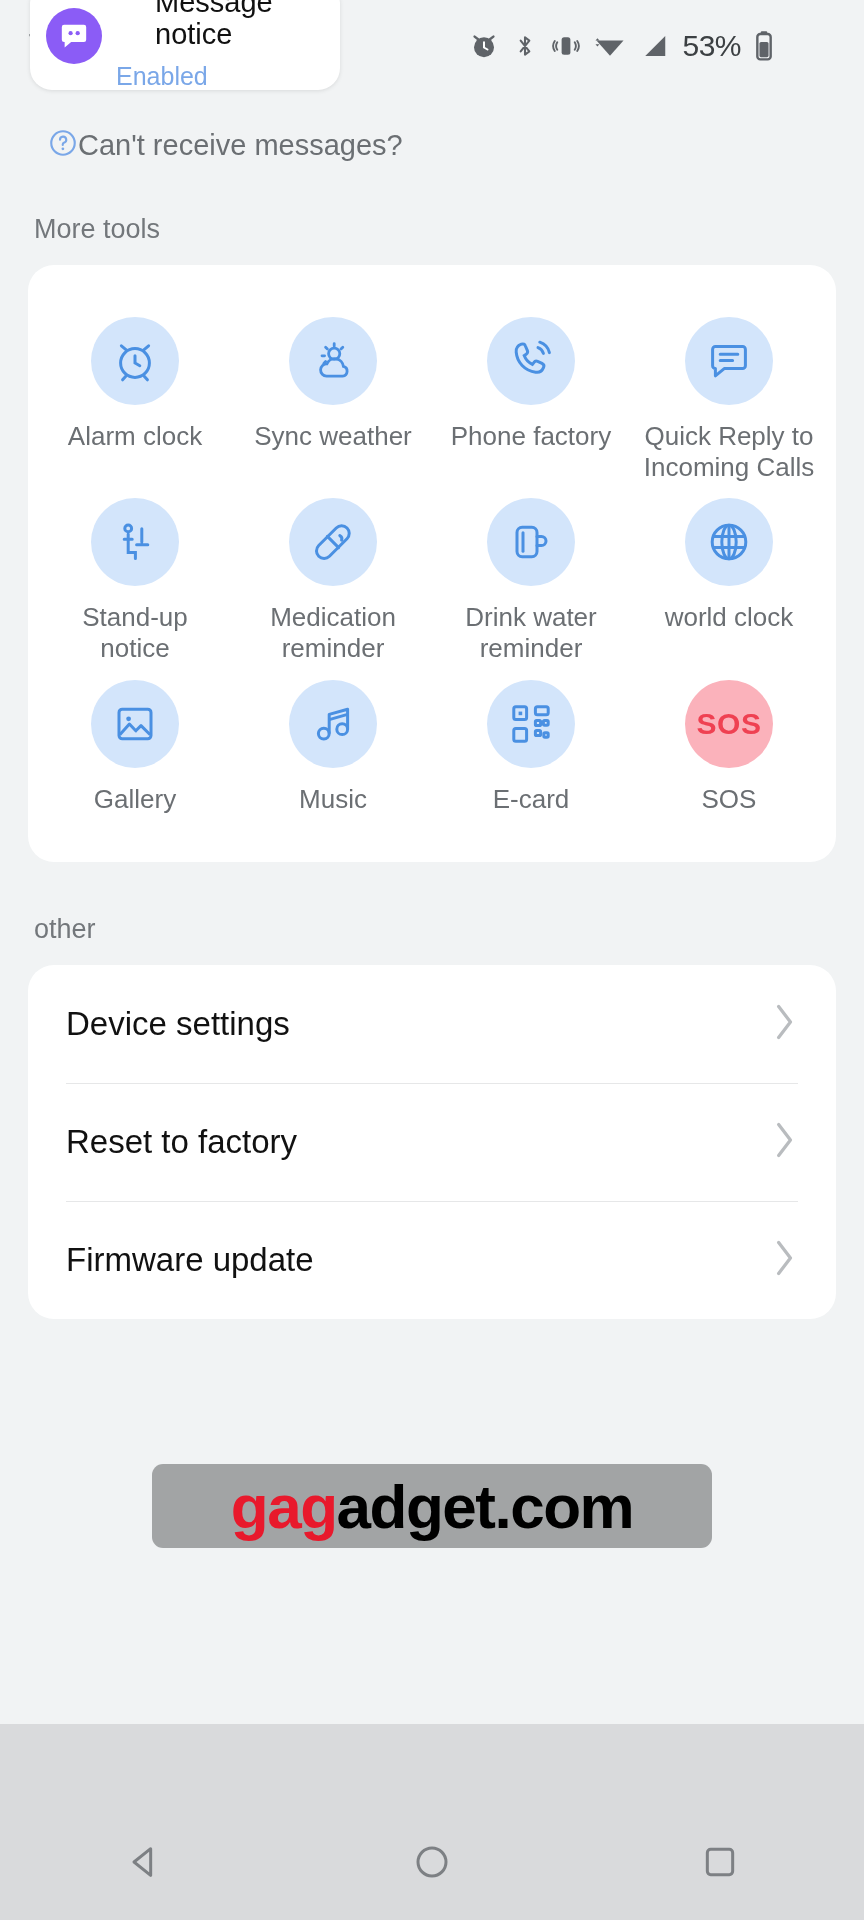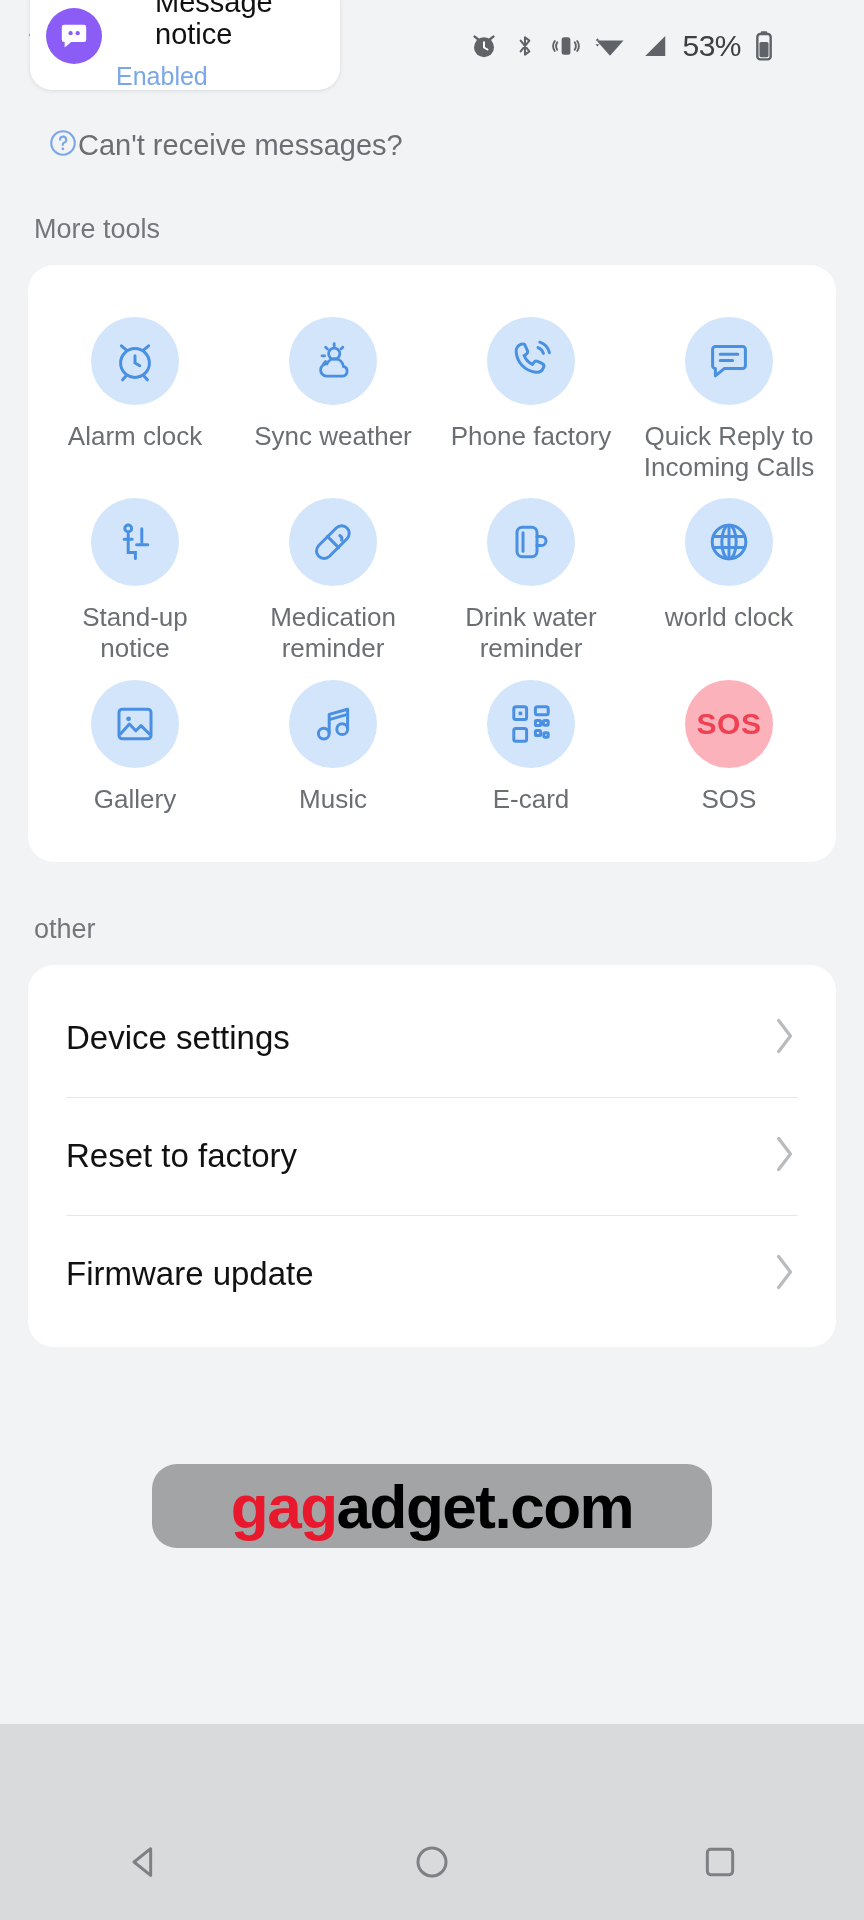--- a/index.html
+++ b/index.html
@@ -90,39 +90,39 @@
     margin-bottom:16px;
   }
   .tool-circle.sos{ background:#fbb2bb; }
   .sos-text{ color:#ef4152; font-size:30px; font-weight:bold; letter-spacing:.5px;}
   .tool-label{
     font-size:26px; color:#6b6f73; text-align:center; line-height:1.18;
     max-width:175px;
   }
 
   
-  #other-list{ padding:14px 0; }
+  #other-list{ padding:0 0; }
   .list-row{
     display:flex; align-items:center; justify-content:space-between;
     height:118px; margin:0 38px;
     position:relative;
   }
   .list-row + .list-row::before{
     content:""; position:absolute; top:0; left:0; right:0;
     height:1px; background:#e6e7e8;
   }
   .list-label{ font-size:33px; color:#111; }
   .chev{ color:#b9bcbf; }
 
   
   #watermark{
     position:absolute; left:152px; top:1464px;
     width:560px; height:84px;
     background:rgba(150,152,154,.88);
-    border-radius:25px;
+    border-radius:11px;
     display:flex; align-items:center; justify-content:center;
     z-index:6;
     text-align:center;
   }
   #watermark-text{
     font-size:62px; font-weight:bold; letter-spacing:-1.5px;
     font-family:"Liberation Sans", sans-serif;
   }
   .wm-red{ color:#e8192c; }
   .wm-black{ color:#000; }

